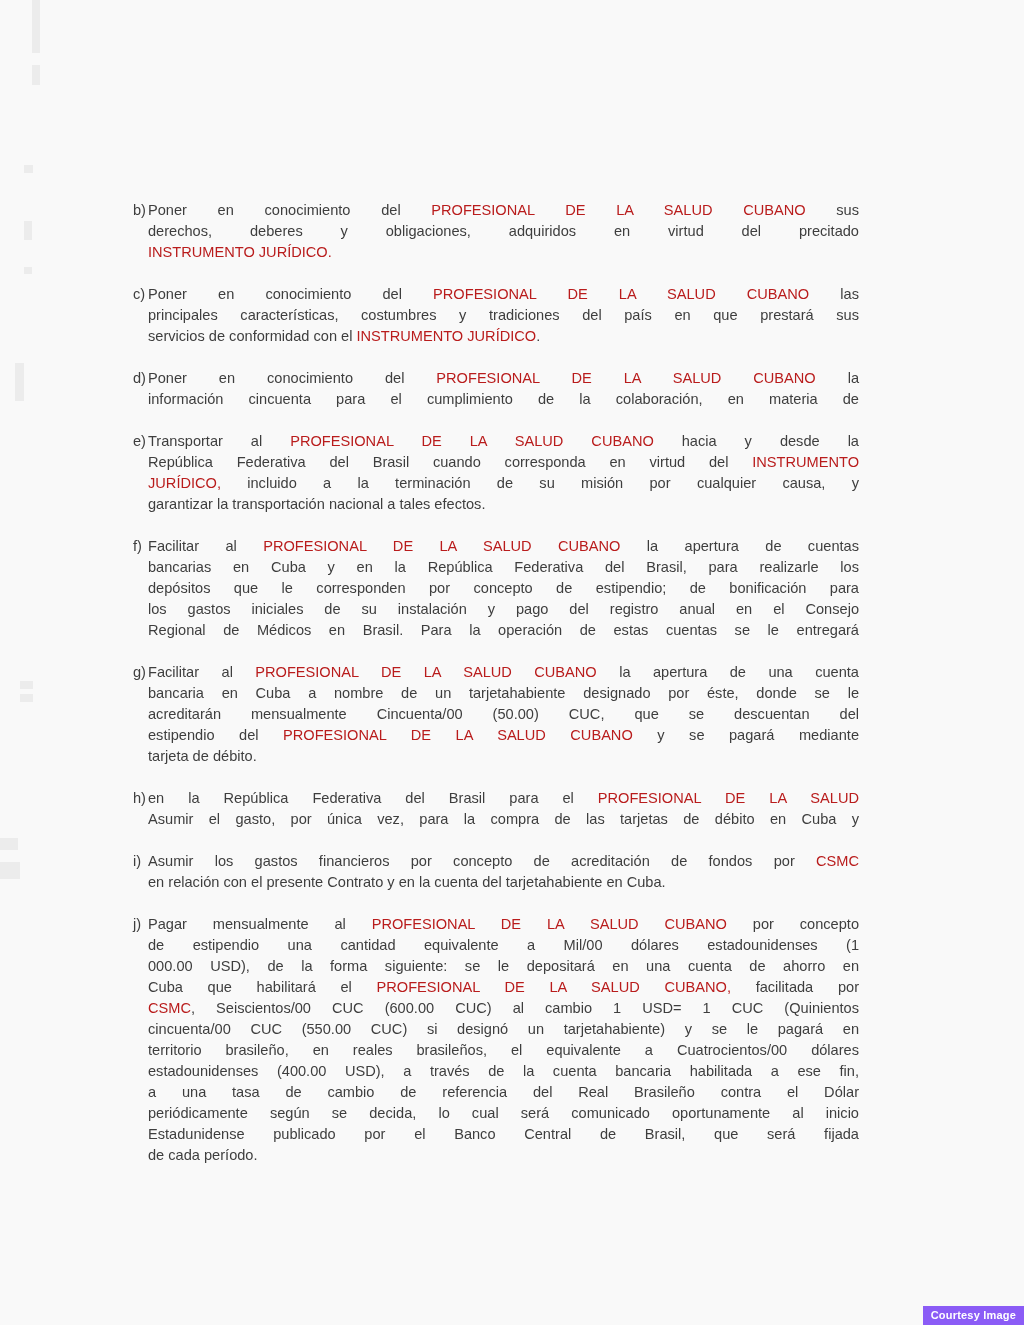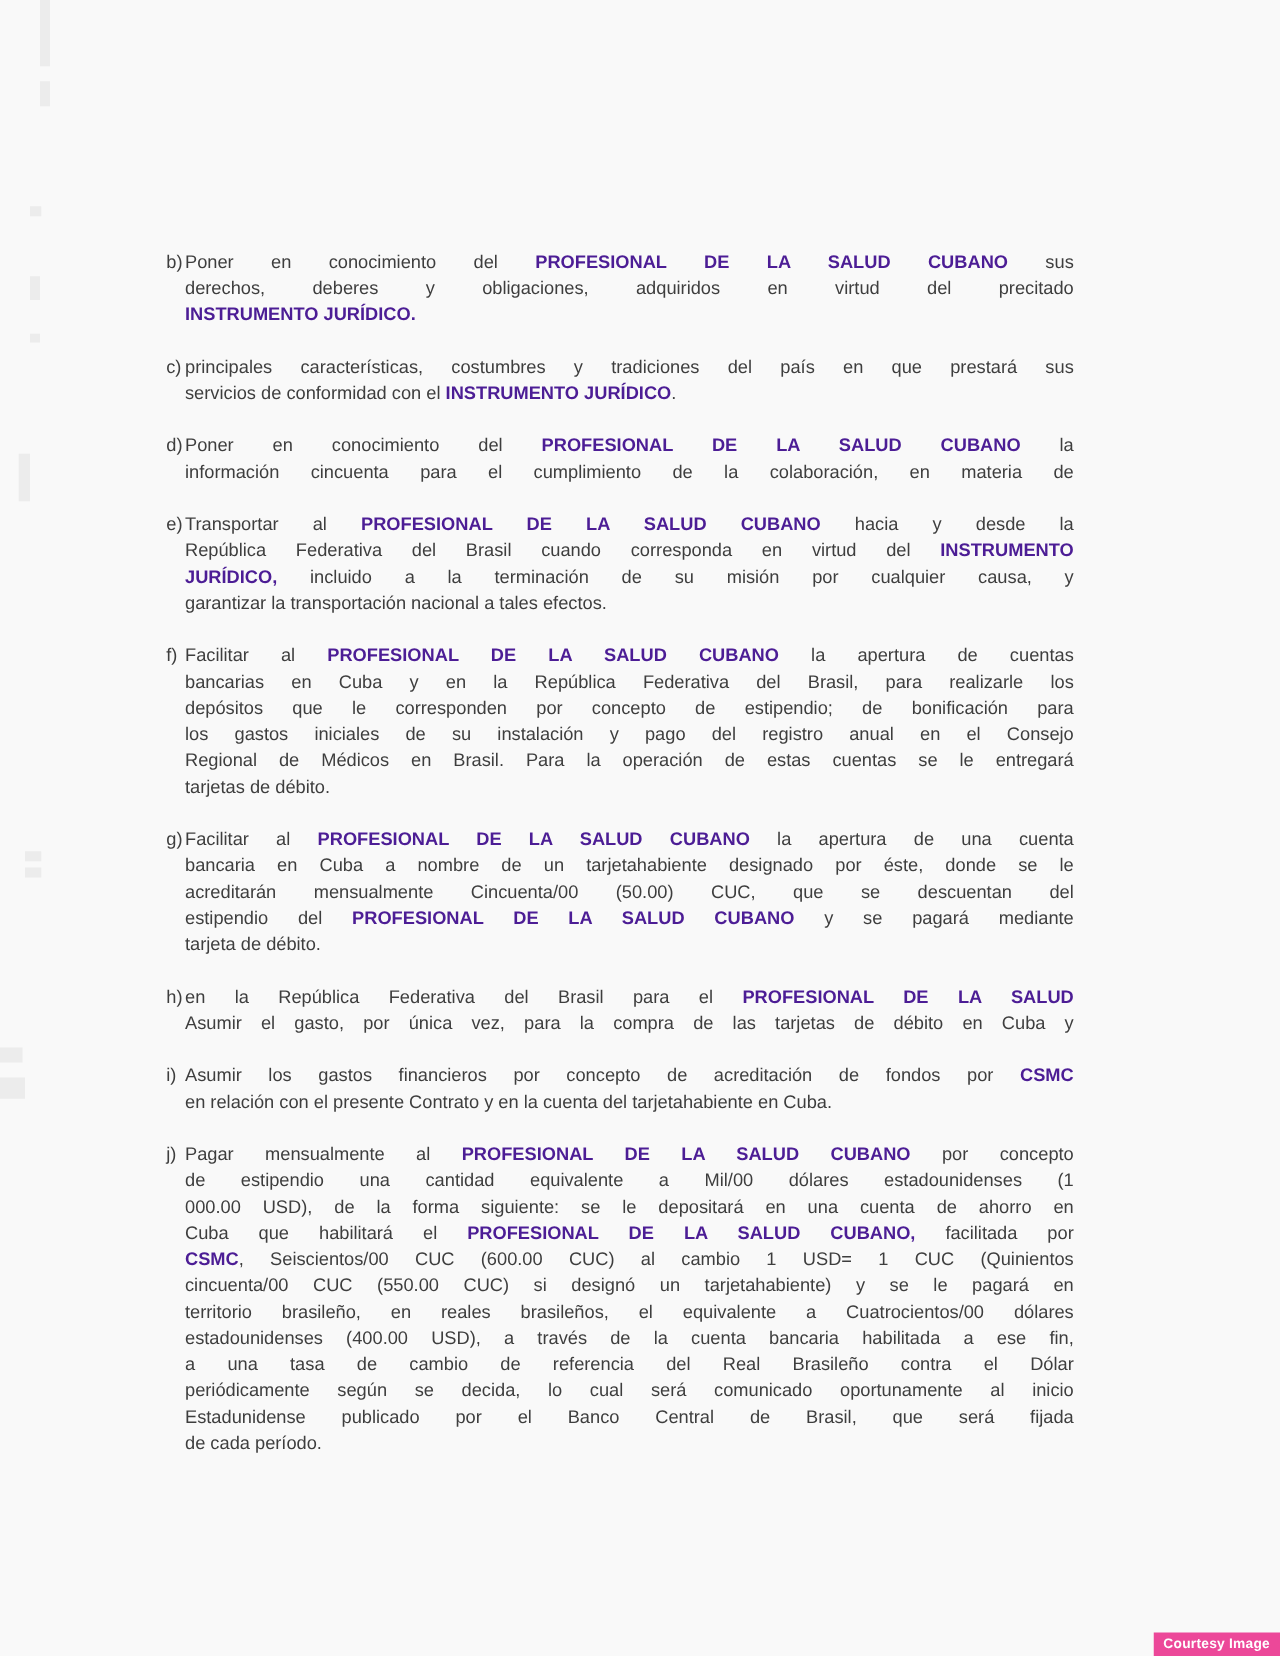--- a/index.html
+++ b/index.html
@@ -39,32 +39,32 @@
   .tline {
     text-align: justify;
     text-align-last: justify;
     text-justify: inter-word;
     white-space: normal;
   }
   .tline.lastline {
     text-align-last: left;
   }
   .bold {
-    font-weight: bold;
-    color: #4c1d95;
+    font-weight: normal;
+    color: #b91c1c;
   }
   .artifact {
     position: absolute;
     background: #ececec;
   }
   .watermark {
     position: absolute;
     right: 0;
     bottom: 0;
-    background: #ec4899;
+    background: #8b5cf6;
     color: #ffffff;
     font-size: 11px;
     font-weight: bold;
     line-height: 13px;
     padding: 3px 8px 3px 8px;
     letter-spacing: 0.2px;
   }
 </style>
 </head>
 <body>
@@ -85,20 +85,21 @@
       <div class="plabel">b)</div>
       <div class="pbody">
         <div class="tline"><span>Poner en conocimiento del </span><span class="bold">PROFESIONAL DE LA SALUD CUBANO</span><span> sus</span></div>
         <div class="tline"><span>derechos, deberes y obligaciones, adquiridos en virtud del precitado</span></div>
         <div class="tline lastline"><span class="bold">INSTRUMENTO JURÍDICO.</span></div>
       </div>
     </div>
     <div class="para">
       <div class="plabel">c)</div>
       <div class="pbody">
+        <div class="tline"><span>Poner en conocimiento del </span><span class="bold">PROFESIONAL DE LA SALUD CUBANO</span><span> las</span></div>
         <div class="tline"><span>principales características, costumbres y tradiciones del país en que prestará sus</span></div>
         <div class="tline lastline"><span>servicios de conformidad con el </span><span class="bold">INSTRUMENTO JURÍDICO</span><span>.</span></div>
       </div>
     </div>
     <div class="para">
       <div class="plabel">d)</div>
       <div class="pbody">
         <div class="tline"><span>Poner en conocimiento del </span><span class="bold">PROFESIONAL DE LA SALUD CUBANO</span><span> la</span></div>
         <div class="tline"><span>información cincuenta para el cumplimiento de la colaboración, en materia de</span></div>
       </div>
@@ -113,21 +114,20 @@
       </div>
     </div>
     <div class="para">
       <div class="plabel">f)</div>
       <div class="pbody">
         <div class="tline"><span>Facilitar al </span><span class="bold">PROFESIONAL DE LA SALUD CUBANO</span><span> la apertura de cuentas</span></div>
         <div class="tline"><span>bancarias en Cuba y en la República Federativa del Brasil, para realizarle los</span></div>
         <div class="tline"><span>depósitos que le corresponden por concepto de estipendio; de bonificación para</span></div>
         <div class="tline"><span>los gastos iniciales de su instalación y pago del registro anual en el Consejo</span></div>
         <div class="tline"><span>Regional de Médicos en Brasil. Para la operación de estas cuentas se le entregará</span></div>
-        <div class="tline lastline"><span>tarjetas de débito.</span></div>
       </div>
     </div>
     <div class="para">
       <div class="plabel">g)</div>
       <div class="pbody">
         <div class="tline"><span>Facilitar al </span><span class="bold">PROFESIONAL DE LA SALUD CUBANO</span><span> la apertura de una cuenta</span></div>
         <div class="tline"><span>bancaria en Cuba a nombre de un tarjetahabiente designado por éste, donde se le</span></div>
         <div class="tline"><span>acreditarán mensualmente Cincuenta/00 (50.00) CUC, que se descuentan del</span></div>
         <div class="tline"><span>estipendio del </span><span class="bold">PROFESIONAL DE LA SALUD CUBANO</span><span> y se pagará mediante</span></div>
         <div class="tline lastline"><span>tarjeta de débito.</span></div>

